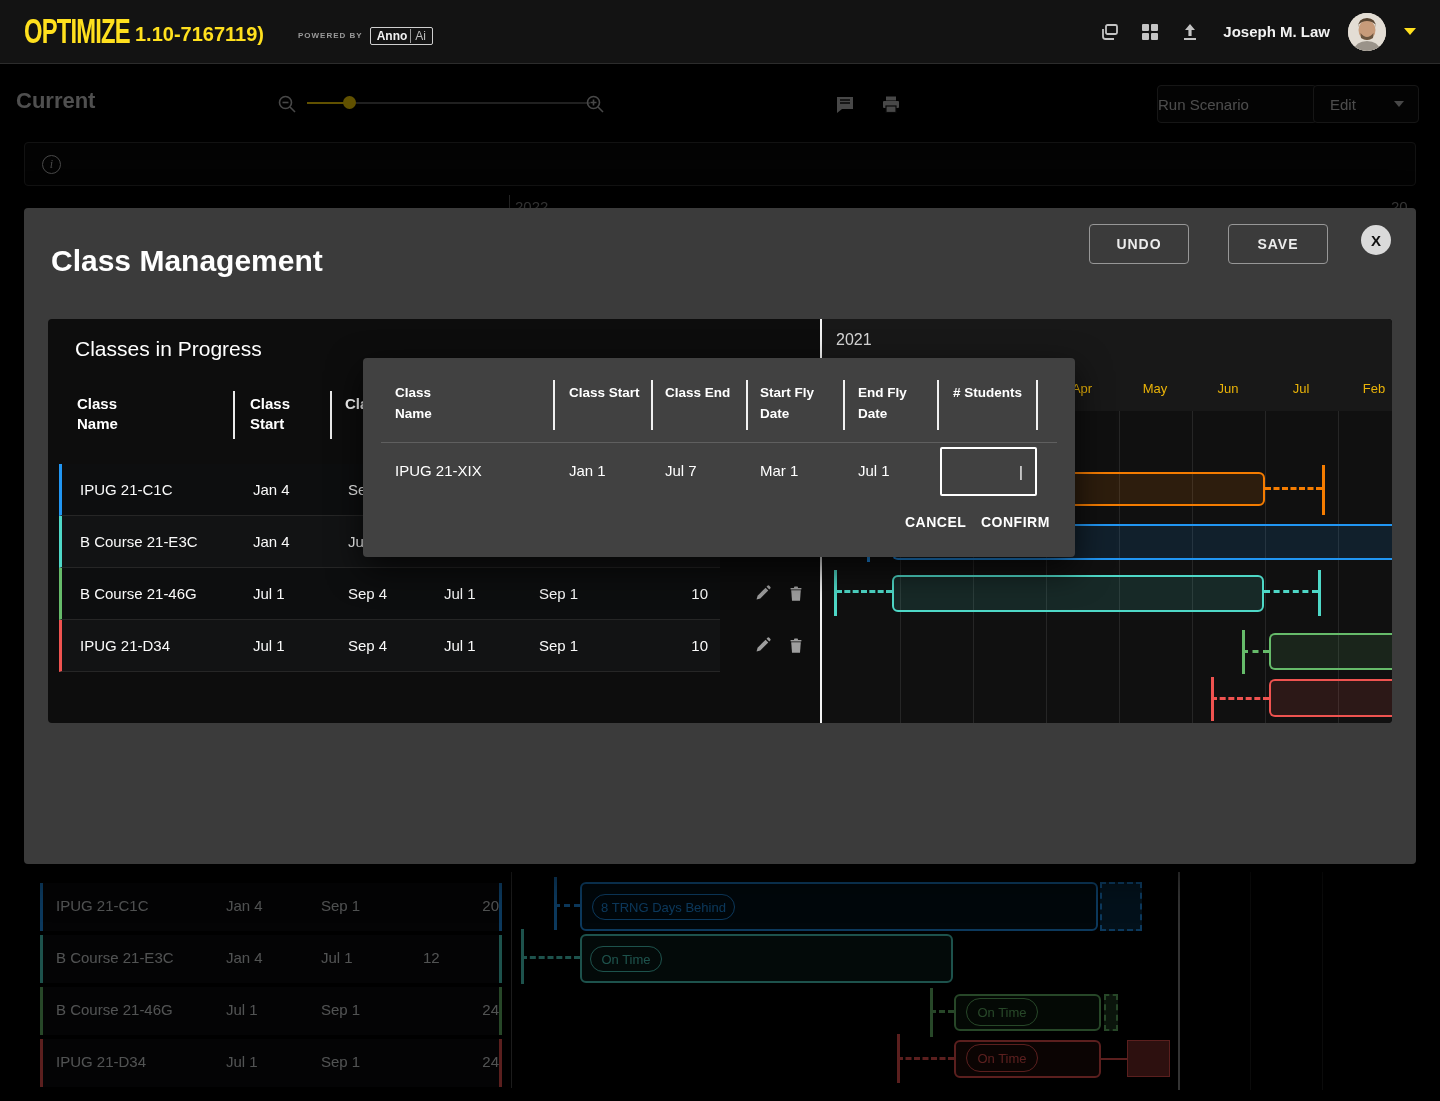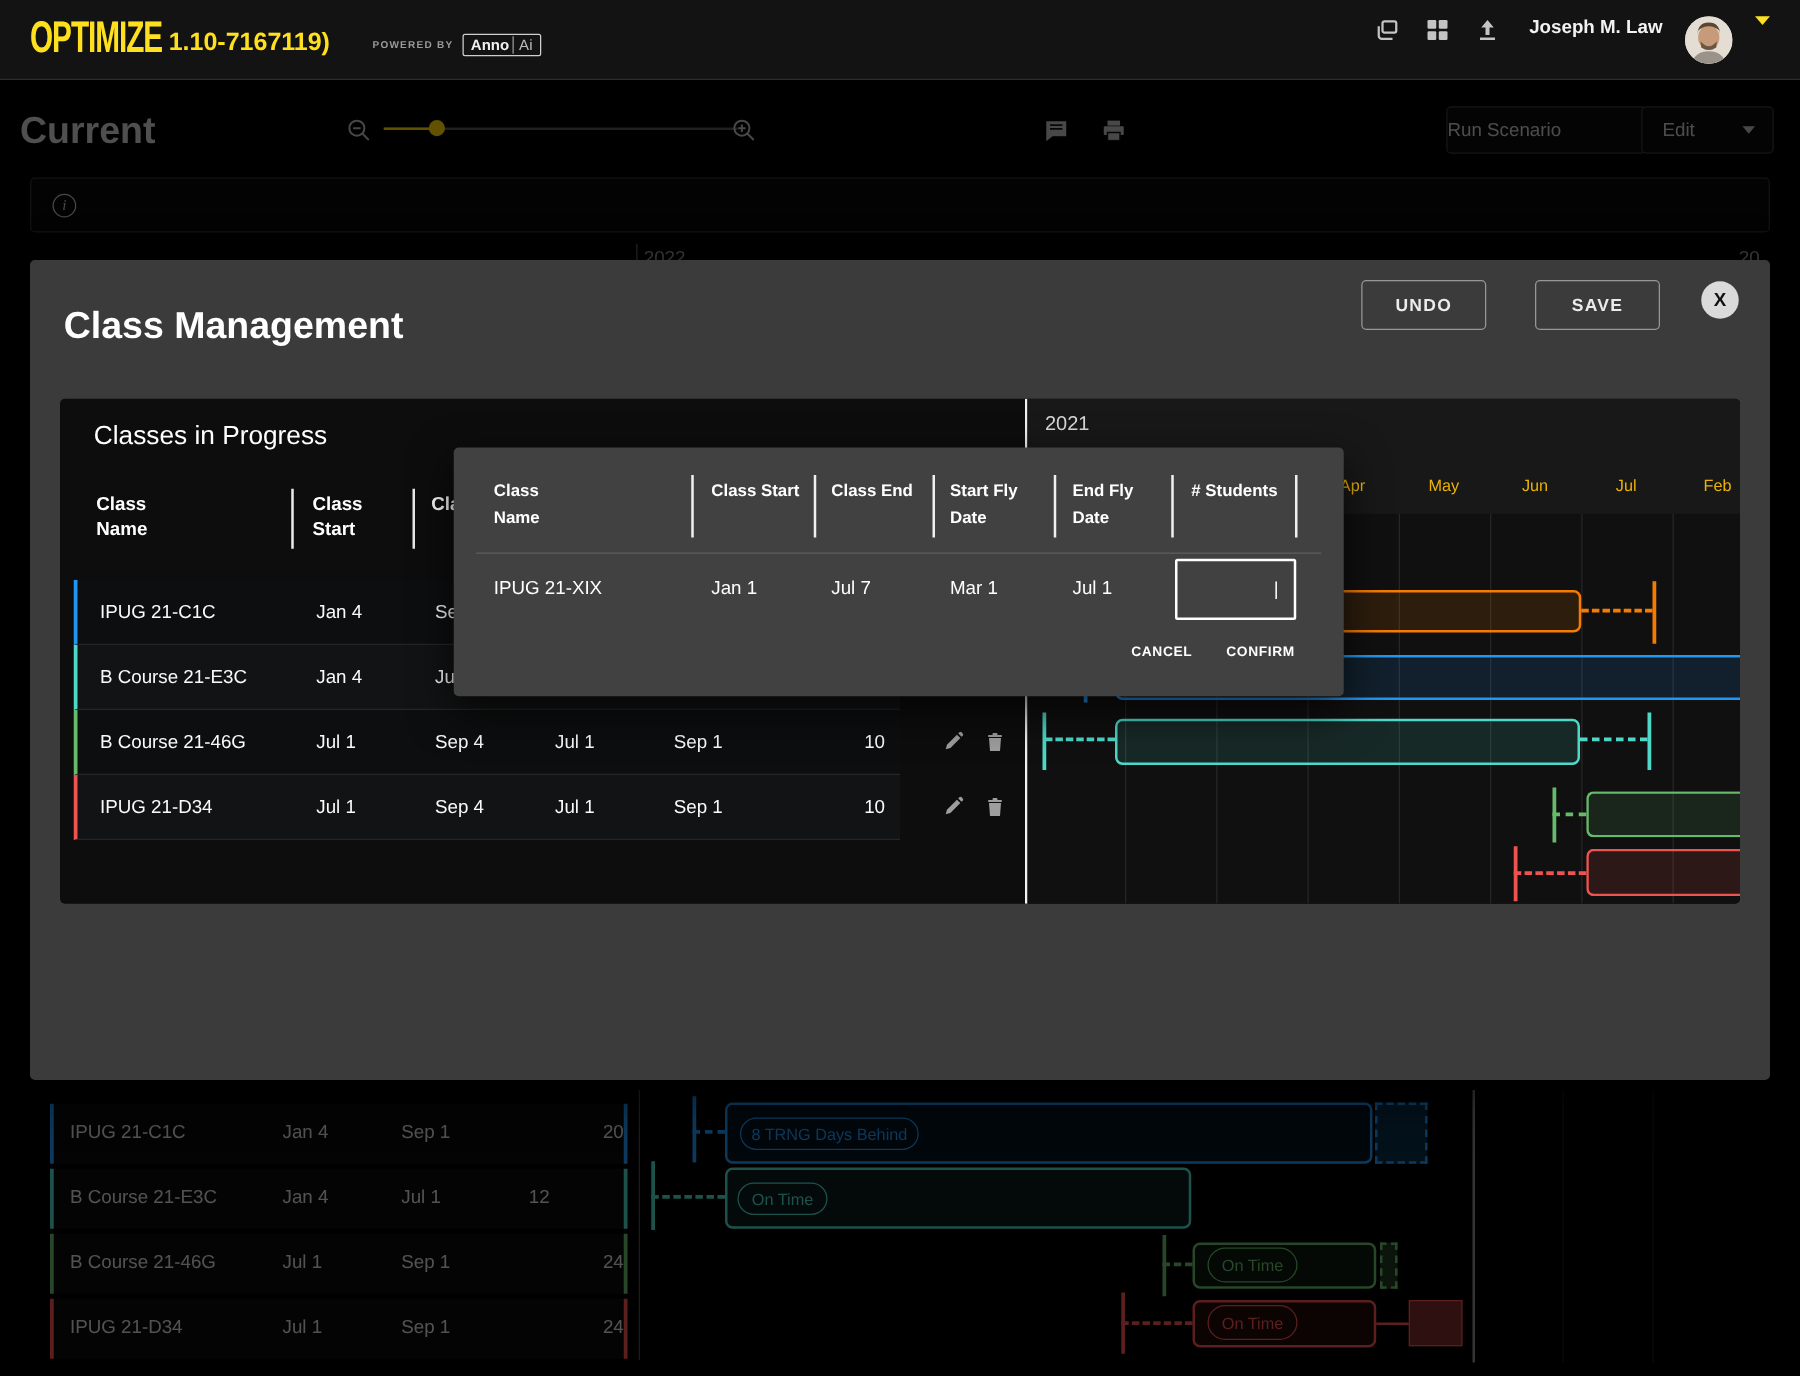--- a/index.html
+++ b/index.html
@@ -11,30 +11,30 @@
   #topbar{position:absolute;left:0;top:0;width:1440px;height:64px;background:#131313;
           border-bottom:1px solid #2c2c2c;display:flex;align-items:center;padding:0 24px;z-index:50;}
   .logo{color:#ffe01e;font-weight:bold;font-size:29px;letter-spacing:-1px;
         transform:scale(.82,1.22);transform-origin:left center;display:inline-block;}
   .version{color:#ffe01e;font-weight:bold;font-size:20px;margin-left:-18px;margin-top:6px;}
   .powered{display:flex;align-items:center;margin-left:34px;margin-top:8px;}
   .powered-label{font-size:8px;color:#9a9a9a;letter-spacing:1px;font-weight:bold;}
   .brand-badge{margin-left:7px;border:1.5px solid #cfcfcf;border-radius:2px;padding:1px 6px;
                font-size:12px;font-weight:bold;color:#f0f0f0;display:flex;gap:3px;align-items:center;}
   .brand-suffix{color:#bdbdbd;border-left:1px solid #9a9a9a;padding-left:4px;font-weight:normal;}
-  .tb-right{margin-left:auto;display:flex;gap:18px;}
+  .tb-right{margin-left:auto;display:flex;align-items:center;gap:18px;}
   .tb-icon{width:22px;height:22px;color:#c4c4c4;display:flex;align-items:center;justify-content:center;cursor:pointer;}
   .user-name{font-size:15px;font-weight:bold;color:#f2f2f2;margin-left:4px;}
   .avatar{width:38px;height:38px;border-radius:50%;overflow:hidden;background:#ddd6cc;flex:0 0 auto;}
   .caret{width:0;height:0;border-left:6px solid transparent;border-right:6px solid transparent;border-top:7px solid #ffe01e;}
 
   
   #underlay{position:absolute;left:0;top:64px;width:1440px;height:1037px;z-index:1;}
   #scrim{position:absolute;left:0;top:64px;width:1440px;height:1037px;background:rgba(0,0,0,.62);z-index:2;}
-  .u-current{position:absolute;left:16px;top:24px;font-size:30px;font-weight:bold;color:#cfcfcf;}
+  .u-current{position:absolute;left:16px;top:24px;font-size:22px;font-weight:bold;color:#cfcfcf;}
   .u-zoomicon{position:absolute;width:20px;height:20px;color:#bdbdbd;}
   .slider-track{position:absolute;left:307px;top:38px;width:283px;height:2px;background:#555;}
   .slider-fill{position:absolute;left:307px;top:38px;width:41px;height:2px;background:#ffd600;}
   .slider-thumb{position:absolute;top:32px;width:13px;height:13px;border-radius:50%;background:#ffd600;}
   .u-box{position:absolute;top:21px;height:38px;border:1px solid #3a3a3a;border-radius:4px;
          display:flex;align-items:center;font-size:15px;color:#c9c9c9;background:#0d0d0d;}
   .u-box .bcaret{width:0;height:0;border-left:5px solid transparent;border-right:5px solid transparent;border-top:6px solid #bdbdbd;margin-left:auto;margin-right:14px;}
   .banner{position:absolute;left:24px;top:78px;width:1392px;height:44px;border:1px solid #303030;border-radius:4px;
           display:flex;align-items:center;font-size:14.5px;color:#d6d6d6;background:#0a0a0a;}
   .info-icon{width:19px;height:19px;border:1.5px solid #bdbdbd;border-radius:50%;margin:0 16px 0 17px;
@@ -75,21 +75,21 @@
   #popup{position:absolute;left:363px;top:358px;width:712px;height:199px;background:#414141;border-radius:4px;
          z-index:4;box-shadow:0 12px 34px rgba(0,0,0,.7);}
   .ph{position:absolute;top:24px;width:72px;font-size:13.5px;font-weight:bold;color:#fff;line-height:21px;}
   .ph-wide{width:92px;}
   .psep{position:absolute;top:22px;width:2px;height:50px;background:#f0f0f0;}
   .phr{position:absolute;left:18px;top:84px;width:676px;height:1px;background:#5f5f5f;}
   .pcell{position:absolute;top:104px;font-size:15px;color:#fff;}
   .pinput{position:absolute;left:577px;top:89px;width:97px;height:49px;border:2px solid #fff;border-radius:2px;
           background:transparent;color:#fff;font-size:15px;text-align:right;padding-right:12px;line-height:45px;}
   .p-btn{position:absolute;top:152px;height:24px;background:transparent;border:none;color:#fff;font-weight:bold;
-         font-size:11px;letter-spacing:.5px;font-family:inherit;cursor:pointer;}
+         font-size:14px;letter-spacing:.5px;font-family:inherit;cursor:pointer;}
 </style>
 </head>
 <body>
 
 <div id="stage">
 
   <div id="topbar">
     <span class="logo">OPTIMIZE</span>
     <span class="version">1.10-7167119)</span>
     <span class="powered">

